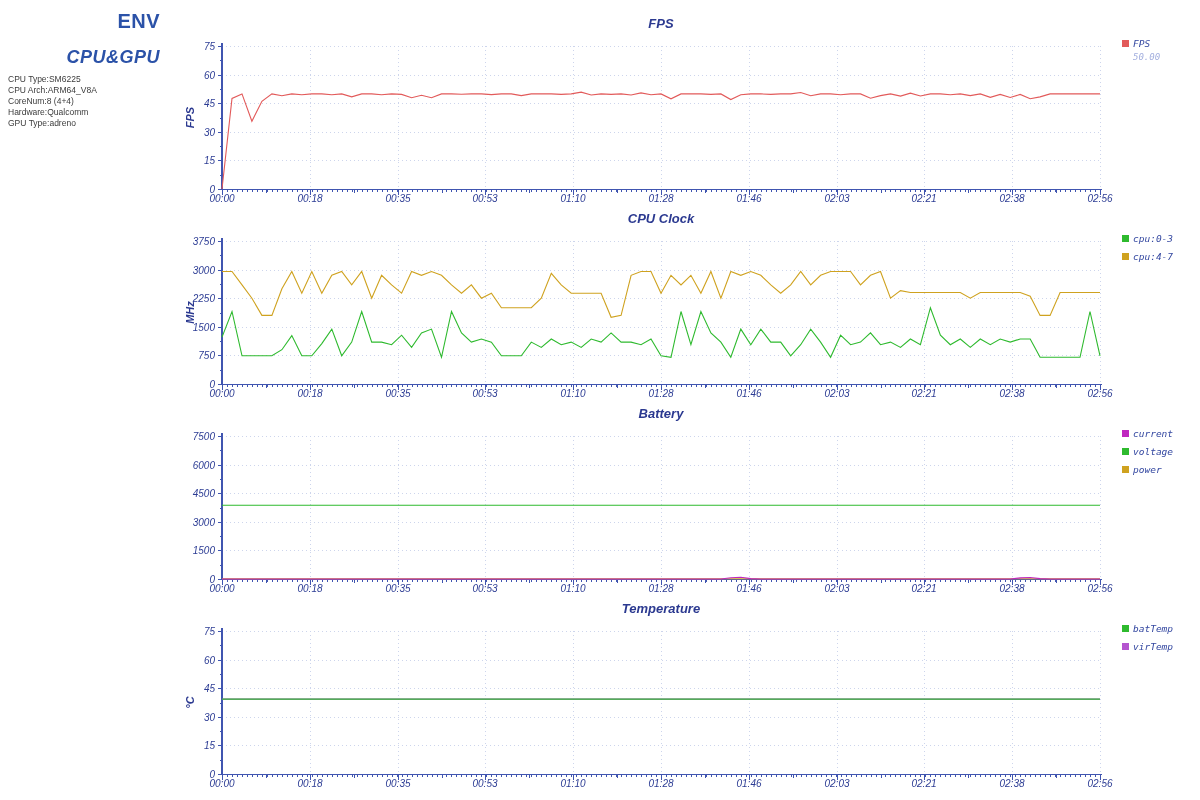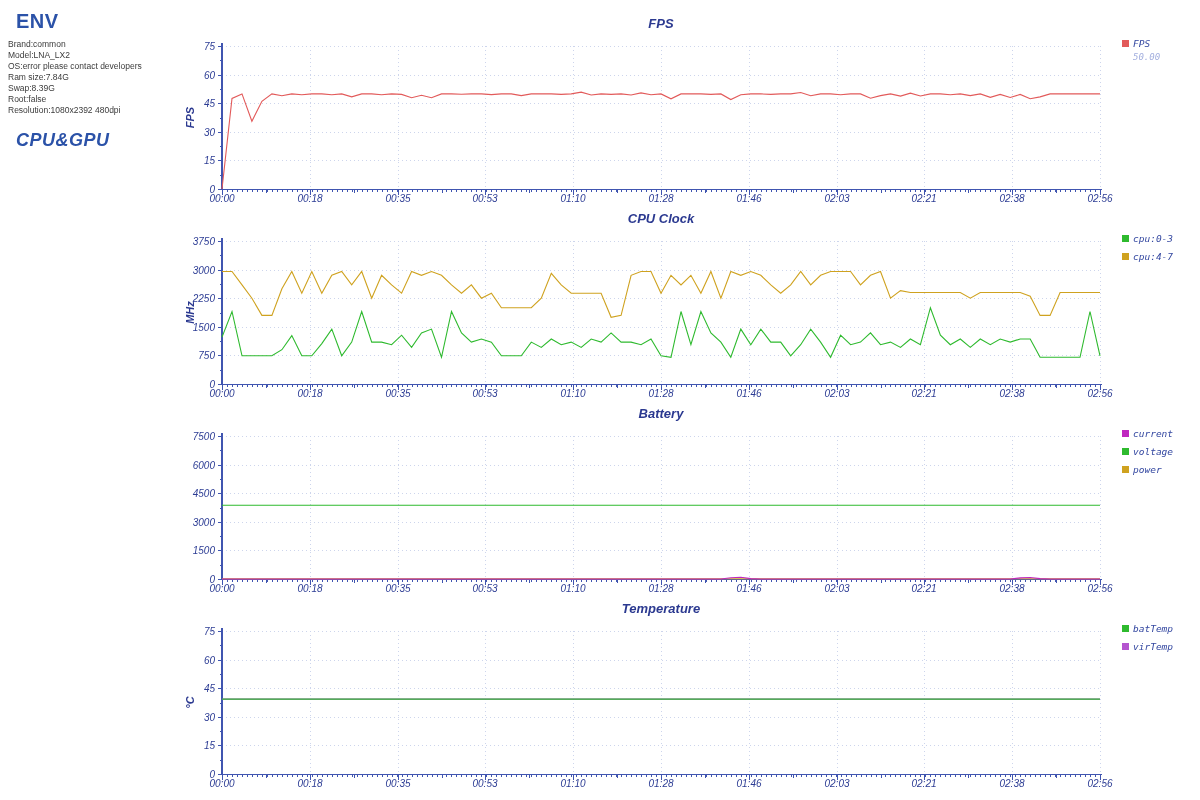--- a/index.html
+++ b/index.html
@@ -1,49 +1,47 @@
 <!DOCTYPE html>
 <html><head>
 <meta charset="utf-8">
 <style>
   html,body{margin:0;padding:0;width:1200px;height:800px;background:#ffffff;overflow:hidden;
     font-family:"Liberation Sans",sans-serif;}
   .page{display:flex;width:1200px;height:800px;}
   .sidebar{width:160px;flex:0 0 160px;padding:10px 0 0 8px;box-sizing:border-box;}
-  .side-title{font-weight:bold;font-size:20px;color:#2b52a8;letter-spacing:0.5px;margin:0 0 6px 8px;}
+  .side-title{font-weight:bold;font-size:20px;color:#2b52a8;letter-spacing:0.5px;margin:0 0 6px 0;text-align:right;}
   .side-title.second{margin-top:14px;font-size:18px;font-style:italic;}
   .side-line{font-size:8.5px;color:#3b3b3b;line-height:11px;white-space:nowrap;}
   .charts{flex:1;display:flex;flex-direction:column;padding-top:10px;font-style:italic;}
   svg{display:block;}
   .chart-title{font-size:13px;font-weight:bold;fill:#2b3990;font-family:"Liberation Sans",sans-serif;}
   .grid{stroke:#cdd5ec;stroke-width:1;stroke-dasharray:1 3;}
   .axis{stroke:#4055b0;stroke-width:1.2;}
   .tick{stroke:#4055b0;stroke-width:1;}
   .ylab,.xlab{font-size:10px;fill:#2c3c94;font-family:"Liberation Sans",sans-serif;}
   .axname{font-size:11px;font-weight:bold;fill:#2b3990;font-family:"Liberation Sans",sans-serif;}
   .legtxt{font-size:9.5px;fill:#3347a0;font-family:"DejaVu Sans Mono",monospace;}
   .legsub{font-size:9px;fill:#a2aede;font-family:"DejaVu Sans Mono",monospace;}
   .seriesline{fill:none;stroke-width:1.1;}
 </style>
 </head>
 <body>
 
 <div class="page">
   <div class="sidebar">
     <div class="side-title">ENV</div>
-    <div id="env-lines">
-        <div class="side-line">Brand:common</div>
-        <div class="side-line">Model:LNA_LX2</div>
-        <div class="side-line">OS:error please contact developers</div>
-        <div class="side-line">Ram size:7.84G</div>
-        <div class="side-line">Swap:8.39G</div>
-        <div class="side-line">Root:false</div>
-        <div class="side-line">Resolution:1080x2392 480dpi</div>
+    <div class="side-title second">CPU&amp;GPU</div>
+    <div id="cpugpu-lines">
+        <div class="side-line">CPU Type:SM6225</div>
+        <div class="side-line">CPU Arch:ARM64_V8A</div>
+        <div class="side-line">CoreNum:8 (4+4)</div>
+        <div class="side-line">Hardware:Qualcomm</div>
+        <div class="side-line">GPU Type:adreno</div>
       </div>
-    <div class="side-title second">CPU&amp;GPU</div>
   </div>
   <div class="charts">
     <svg width="1040" height="195">
       <text class="chart-title" x="501" y="18" text-anchor="middle">FPS</text>
     <g shape-rendering="crispEdges">
           <line x1="62" x2="940" y1="150.5" y2="150.5" class="grid"></line>
           <line x1="62" x2="940" y1="122.5" y2="122.5" class="grid"></line>
           <line x1="62" x2="940" y1="93.5" y2="93.5" class="grid"></line>
           <line x1="62" x2="940" y1="65.5" y2="65.5" class="grid"></line>
           <line x1="62" x2="940" y1="36.5" y2="36.5" class="grid"></line>

